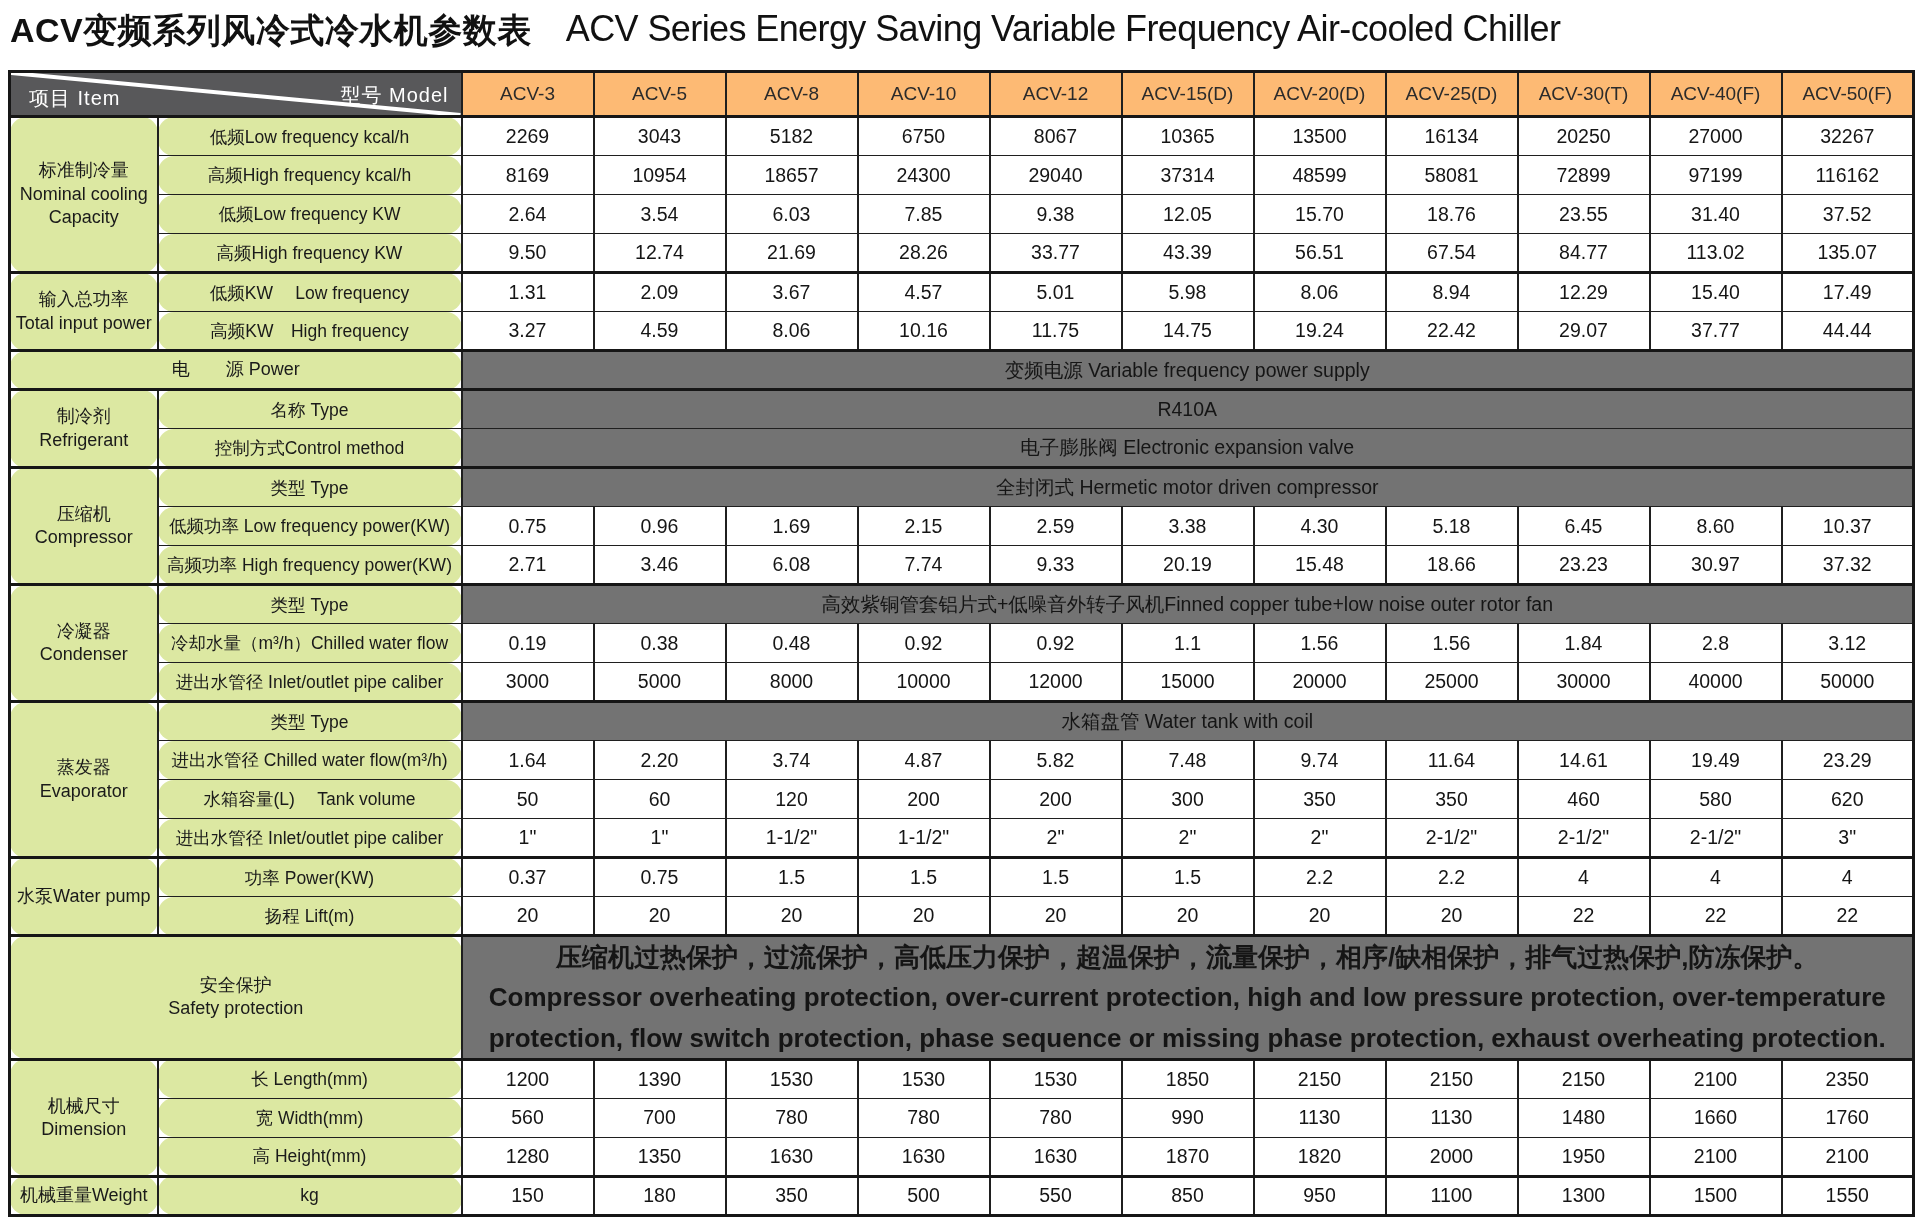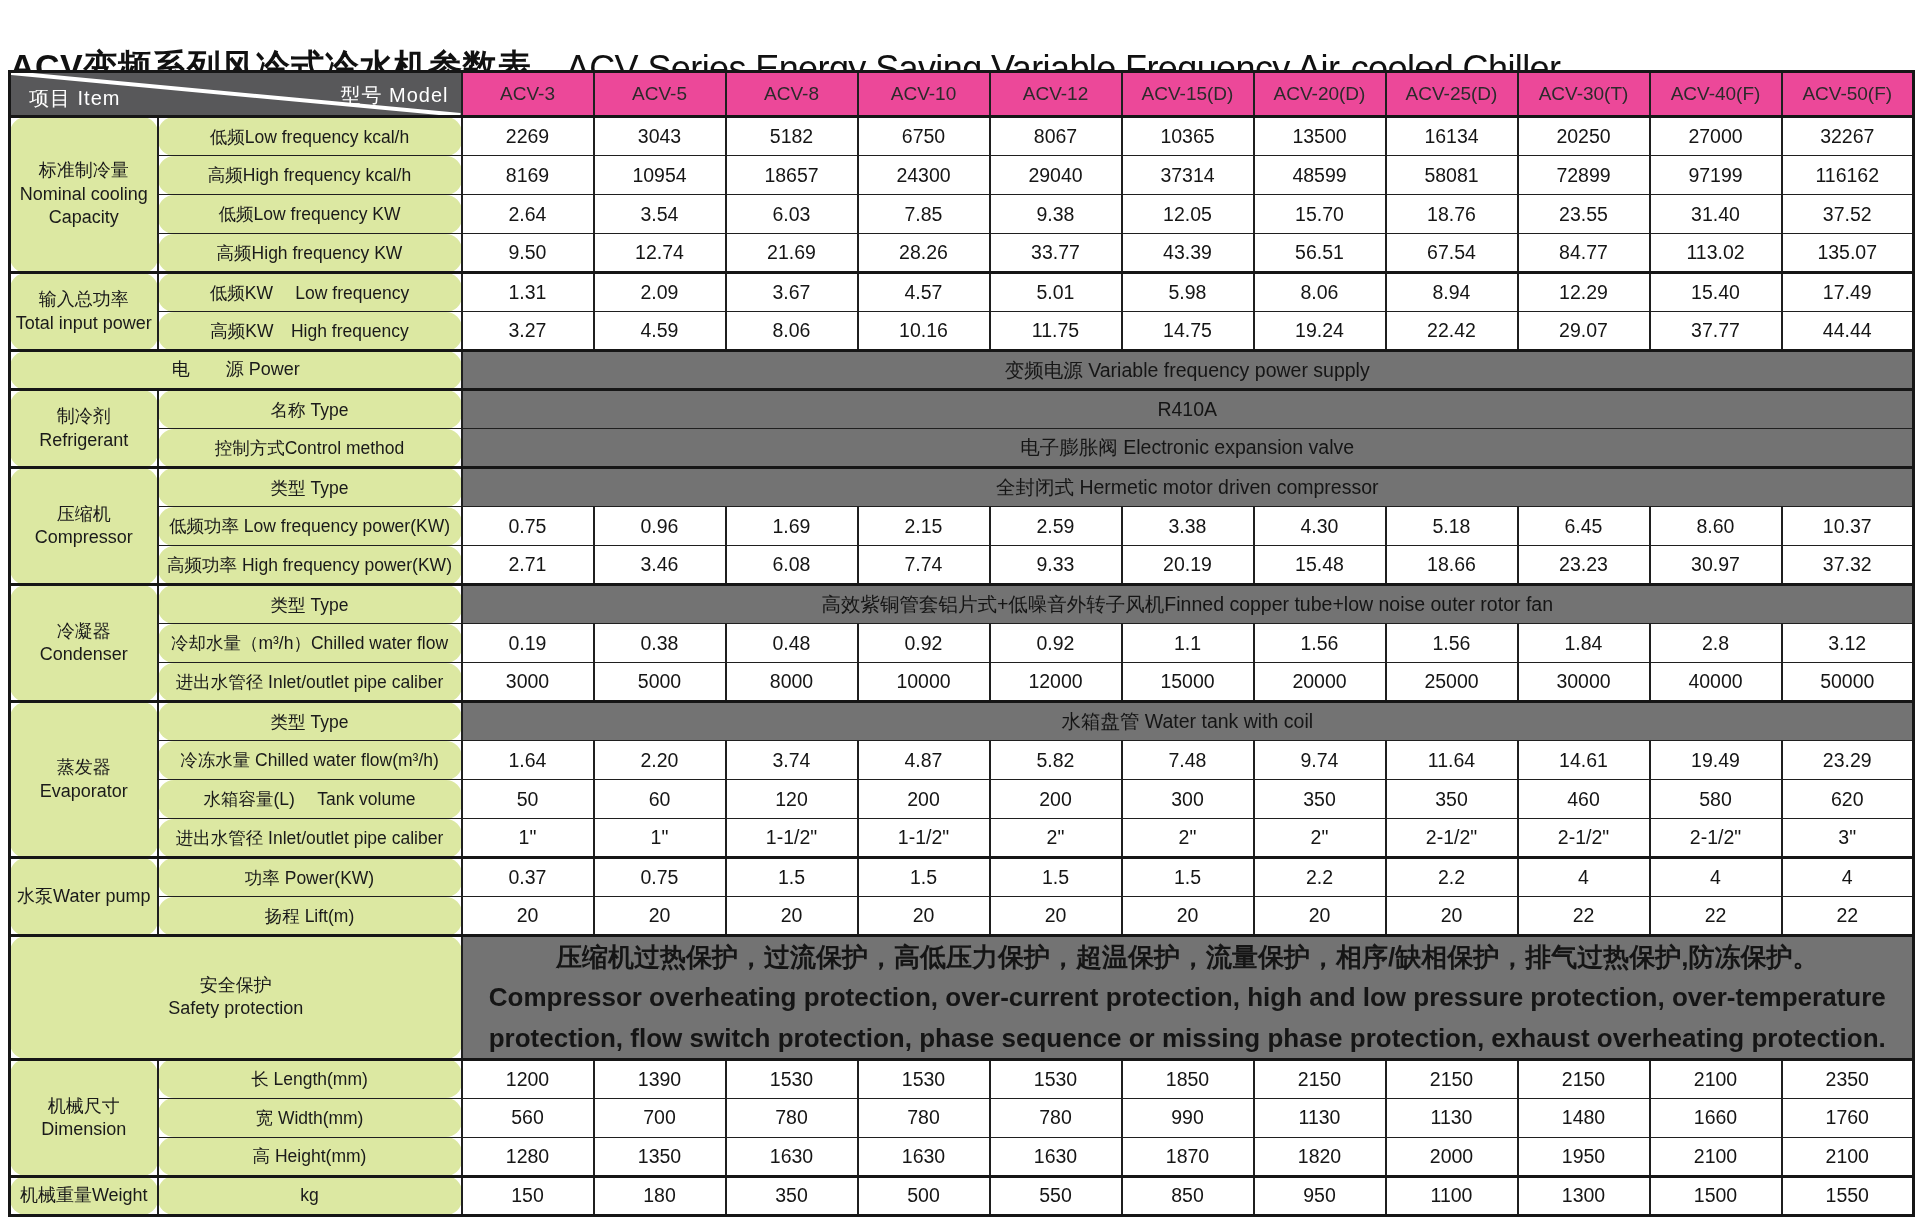--- a/index.html
+++ b/index.html
@@ -6,25 +6,24 @@
   body {
     width: 1920px; height: 1229px;
     background: #ffffff;
     font-family: "Liberation Sans", "DejaVu Sans", sans-serif;
     color: #111;
     position: relative;
     overflow: hidden;
   }
   .title-bar {
     display: flex;
-    align-items: flex-end;
+    align-items: flex-start;
     gap: 34px;
     padding: 8px 13px 0 10px;
     white-space: nowrap;
-    margin-top: 36px;
   }
   .title-zh { font-size: 34px; font-weight: 700; margin: 0; letter-spacing: 0.5px; }
   .title-en { font-size: 36px; font-weight: 400; margin: 0; letter-spacing: -0.6px; }
 
   .table-wrap { position: absolute; left: 8px; top: 70px; }
 
   .spec-table {
     border-collapse: collapse;
     table-layout: fixed;
     width: 1904px;
@@ -55,21 +54,21 @@
   .corner-model {
     position: absolute; top: 9px; right: 12px;
     color: #fff; font-size: 20px; font-weight: 400; letter-spacing: 1px;
   }
   .corner-item {
     position: absolute; bottom: 3px; left: 10px;
     color: #fff; font-size: 20px; font-weight: 400; letter-spacing: 1px; margin-left: 8px;
   }
 
   .model-cell {
-    background: #ec4899;
+    background: #fdba74;
     font-size: 19px;
     font-weight: 400;
     color: #2b2b2b;
   }
 
   .group-cell, .label-cell {
     background: #dce8a2;
     color: #1a1a1a;
     border-radius: 16px;
   }
@@ -305,21 +304,21 @@
           <td class="value-cell">30000</td>
           <td class="value-cell">40000</td>
           <td class="value-cell">50000</td>
         </tr>
         <tr class="sec-start">
           <td class="group-cell" rowspan="4">蒸发器Evaporator</td>
           <td class="label-cell">类型 Type</td>
           <td class="span-cell" colspan="11">水箱盘管 Water tank with coil</td>
         </tr>
         <tr>
-          <td class="label-cell">冷冻水量 Chilled water flow(m³/h)</td>
+          <td class="label-cell">进出水管径 Chilled water flow(m³/h)</td>
           <td class="value-cell">1.64</td>
           <td class="value-cell">2.20</td>
           <td class="value-cell">3.74</td>
           <td class="value-cell">4.87</td>
           <td class="value-cell">5.82</td>
           <td class="value-cell">7.48</td>
           <td class="value-cell">9.74</td>
           <td class="value-cell">11.64</td>
           <td class="value-cell">14.61</td>
           <td class="value-cell">19.49</td>

